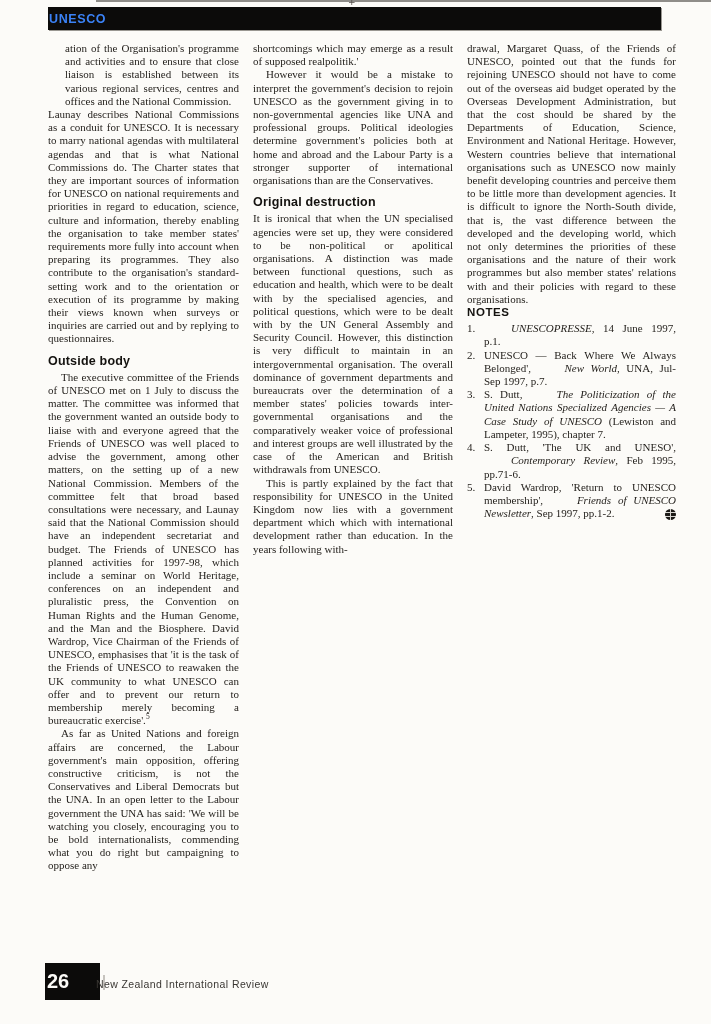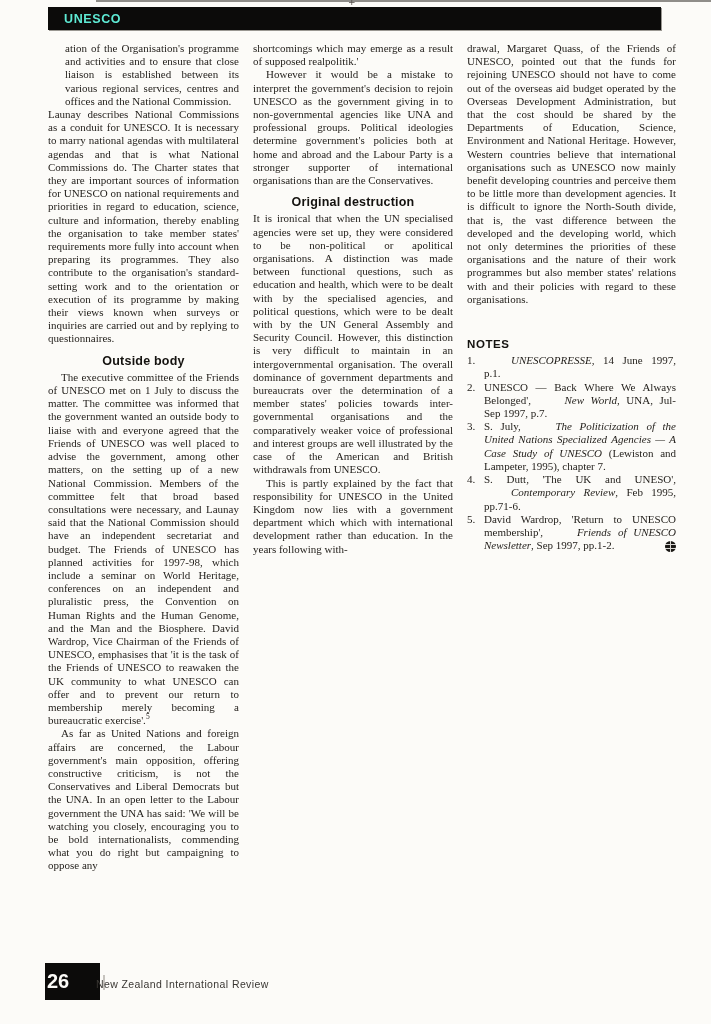--- a/index.html
+++ b/index.html
@@ -8,47 +8,47 @@
     background:#fcfbf8; overflow:hidden; color:#201d19;
     font-family:"Liberation Serif","DejaVu Serif",serif;
   }
   
   .top-rule { position:absolute; left:96px; top:0; width:615px; height:2px; background:#8f8d89; }
   .reg-mark { position:absolute; left:348px; top:-3px; color:#55504a; font-size:9px;
               font-family:"DejaVu Sans",sans-serif; }
   
   .header-bar {
     position:absolute; left:48px; top:7px; width:613px; height:23px;
-    background:#0c0b0a; color:#5eead4; display:flex; align-items:center;
+    background:#0c0b0a; color:#3b82f6; display:flex; align-items:center;
     font-family:"Liberation Sans","DejaVu Sans",sans-serif;
-    font-weight:bold; font-size:12.5px; letter-spacing:0.6px; padding-left:16px;
+    font-weight:bold; font-size:12.5px; letter-spacing:0.6px; padding-left:1px;
     box-sizing:border-box; box-shadow:1px 1px 0 #9a9792;
   }
   
   .columns {
     position:absolute; left:48px; top:42px; width:628px;
     display:flex; gap:14px;
   }
   .col { font-size:11px; line-height:13.2px; text-align:justify; hyphens:auto; }
   .col-1 { width:191px; }
   .col-2 { width:200px; }
   .col-3 { width:209px; }
   p { margin:0; }
   .quote { margin-left:17px; }
   .p-indent { text-indent:13px; }
   sup { font-size:7.5px; line-height:0; }
   .sect-heading {
     font-family:"Liberation Sans","DejaVu Sans",sans-serif;
     font-weight:bold; font-size:12.5px; letter-spacing:0.2px;
-    margin:9px 0 3px 0; text-align:center; color:#14120f;
+    margin:9px 0 3px 0; text-align:left; color:#14120f;
   }
   .notes-heading {
     font-family:"Liberation Sans","DejaVu Sans",sans-serif;
     font-weight:bold; font-size:11.5px; letter-spacing:0.6px;
-    margin:32px 0 3px 0; text-align:left; color:#14120f;
+    margin:0 0 3px 0; text-align:left; color:#14120f;
   }
   .note { display:flex; }
   .note-num { width:17px; flex:0 0 17px; }
   .note-text { flex:1; }
   .note-text .italic { font-style:italic;margin-left:27px; }
   .globe-icon {
     display:inline-block; width:11px; height:11px; border-radius:50%;
     background-color:#1b1916; float:right; margin-top:2px;
     background-image:
       linear-gradient(to right, rgba(0,0,0,0) 44%, #d8d6d2 44%, #d8d6d2 56%, rgba(0,0,0,0) 56%),
@@ -105,21 +105,21 @@
           <div class="note">
             <span class="note-num">1.</span>
             <span class="note-text"><span class="italic">UNESCOPRESSE</span><span>, 14 June 1997, p.1.</span></span>
           </div>
           <div class="note">
             <span class="note-num">2.</span>
             <span class="note-text"><span>UNESCO — Back Where We Always Belonged', </span><span class="italic">New World</span><span>, UNA, Jul-Sep 1997, p.7.</span></span>
           </div>
           <div class="note">
             <span class="note-num">3.</span>
-            <span class="note-text"><span>S. July, </span><span class="italic">The Politicization of the United Nations Specialized Agencies — A Case Study of UNESCO</span><span> (Lewiston and Lampeter, 1995), chapter 7.</span></span>
+            <span class="note-text"><span>S. Dutt, </span><span class="italic">The Politicization of the United Nations Specialized Agencies — A Case Study of UNESCO</span><span> (Lewiston and Lampeter, 1995), chapter 7.</span></span>
           </div>
           <div class="note">
             <span class="note-num">4.</span>
             <span class="note-text"><span>S. Dutt, 'The UK and UNESO', </span><span class="italic">Contemporary Review</span><span>, Feb 1995, pp.71-6.</span></span>
           </div>
           <div class="note">
             <span class="note-num">5.</span>
             <span class="note-text"><span>David Wardrop, 'Return to UNESCO membership', </span><span class="italic">Friends of UNESCO Newsletter</span><span>, Sep 1997, pp.1-2.</span><span class="globe-icon"></span></span>
           </div>
         </div>

